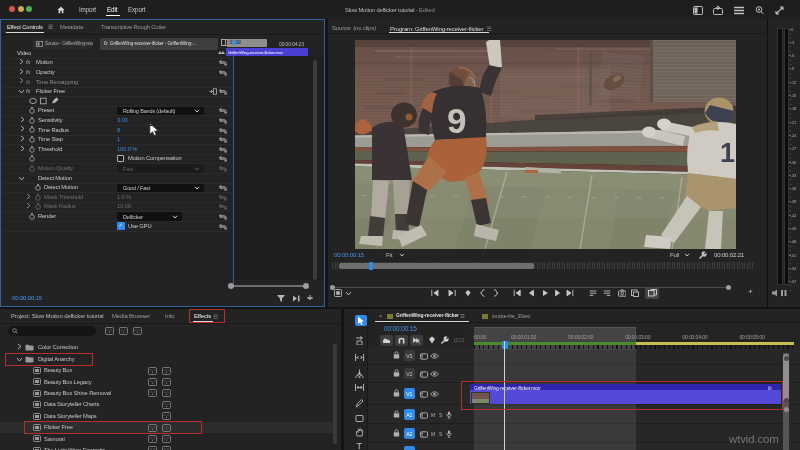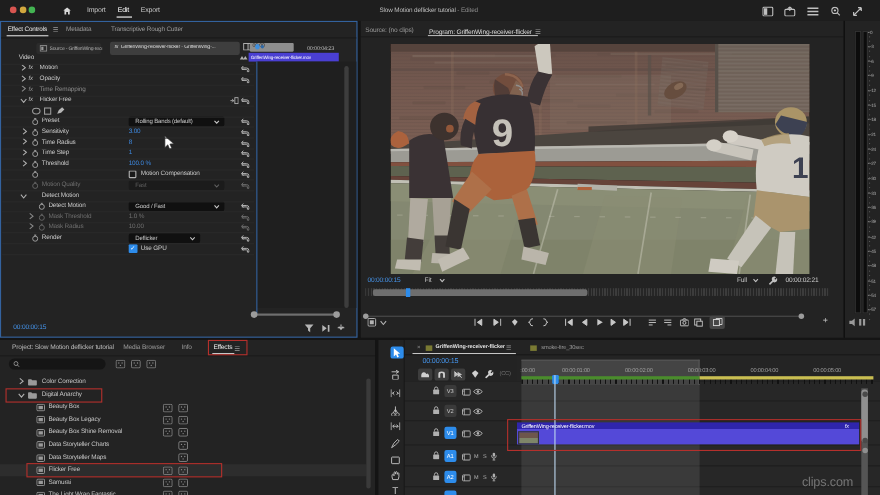--- a/index.html
+++ b/index.html
@@ -989,12 +989,12 @@
 <div class="abs" style="left:504px;top:341px;width:1px;height:109px;background:#bcd6ee;"></div>
 <div class="abs" style="left:783px;top:353px;width:6px;height:97px;background:#555;"></div>
 <div class="abs" style="left:783px;top:354px;width:6px;height:48px;background:#8f8f8f;border-radius:3px;"></div>
 <div class="abs" style="left:783.5px;top:355.5px;width:5px;height:5px;border-radius:50%;background:#4a4a4a;"></div>
 <div class="abs" style="left:783.5px;top:398px;width:5px;height:5px;border-radius:50%;background:#4a4a4a;"></div>
 <div class="abs" style="left:783.5px;top:406.5px;width:5px;height:5px;border-radius:50%;background:#8f8f8f;"></div>
 <div class="abs" style="left:189px;top:309px;width:36px;height:14px;border:1.5px solid #b5302c;"></div>
 <div class="abs" style="left:5px;top:353px;width:88px;height:13px;border:1.5px solid #b5302c;"></div>
 <div class="abs" style="left:24px;top:421px;width:178px;height:13px;border:1.5px solid #b5302c;"></div>
 <div class="abs" style="left:461px;top:381px;width:322px;height:29px;border:1.5px solid #b5302c;"></div>
-<div class="t" style="left:729px;top:433px;font-size:11.5px;color:#757575;">clips.com</div>
+<div class="t" style="left:729px;top:433px;font-size:11.5px;color:#757575;">wtvid.com</div>
 </body></html>

